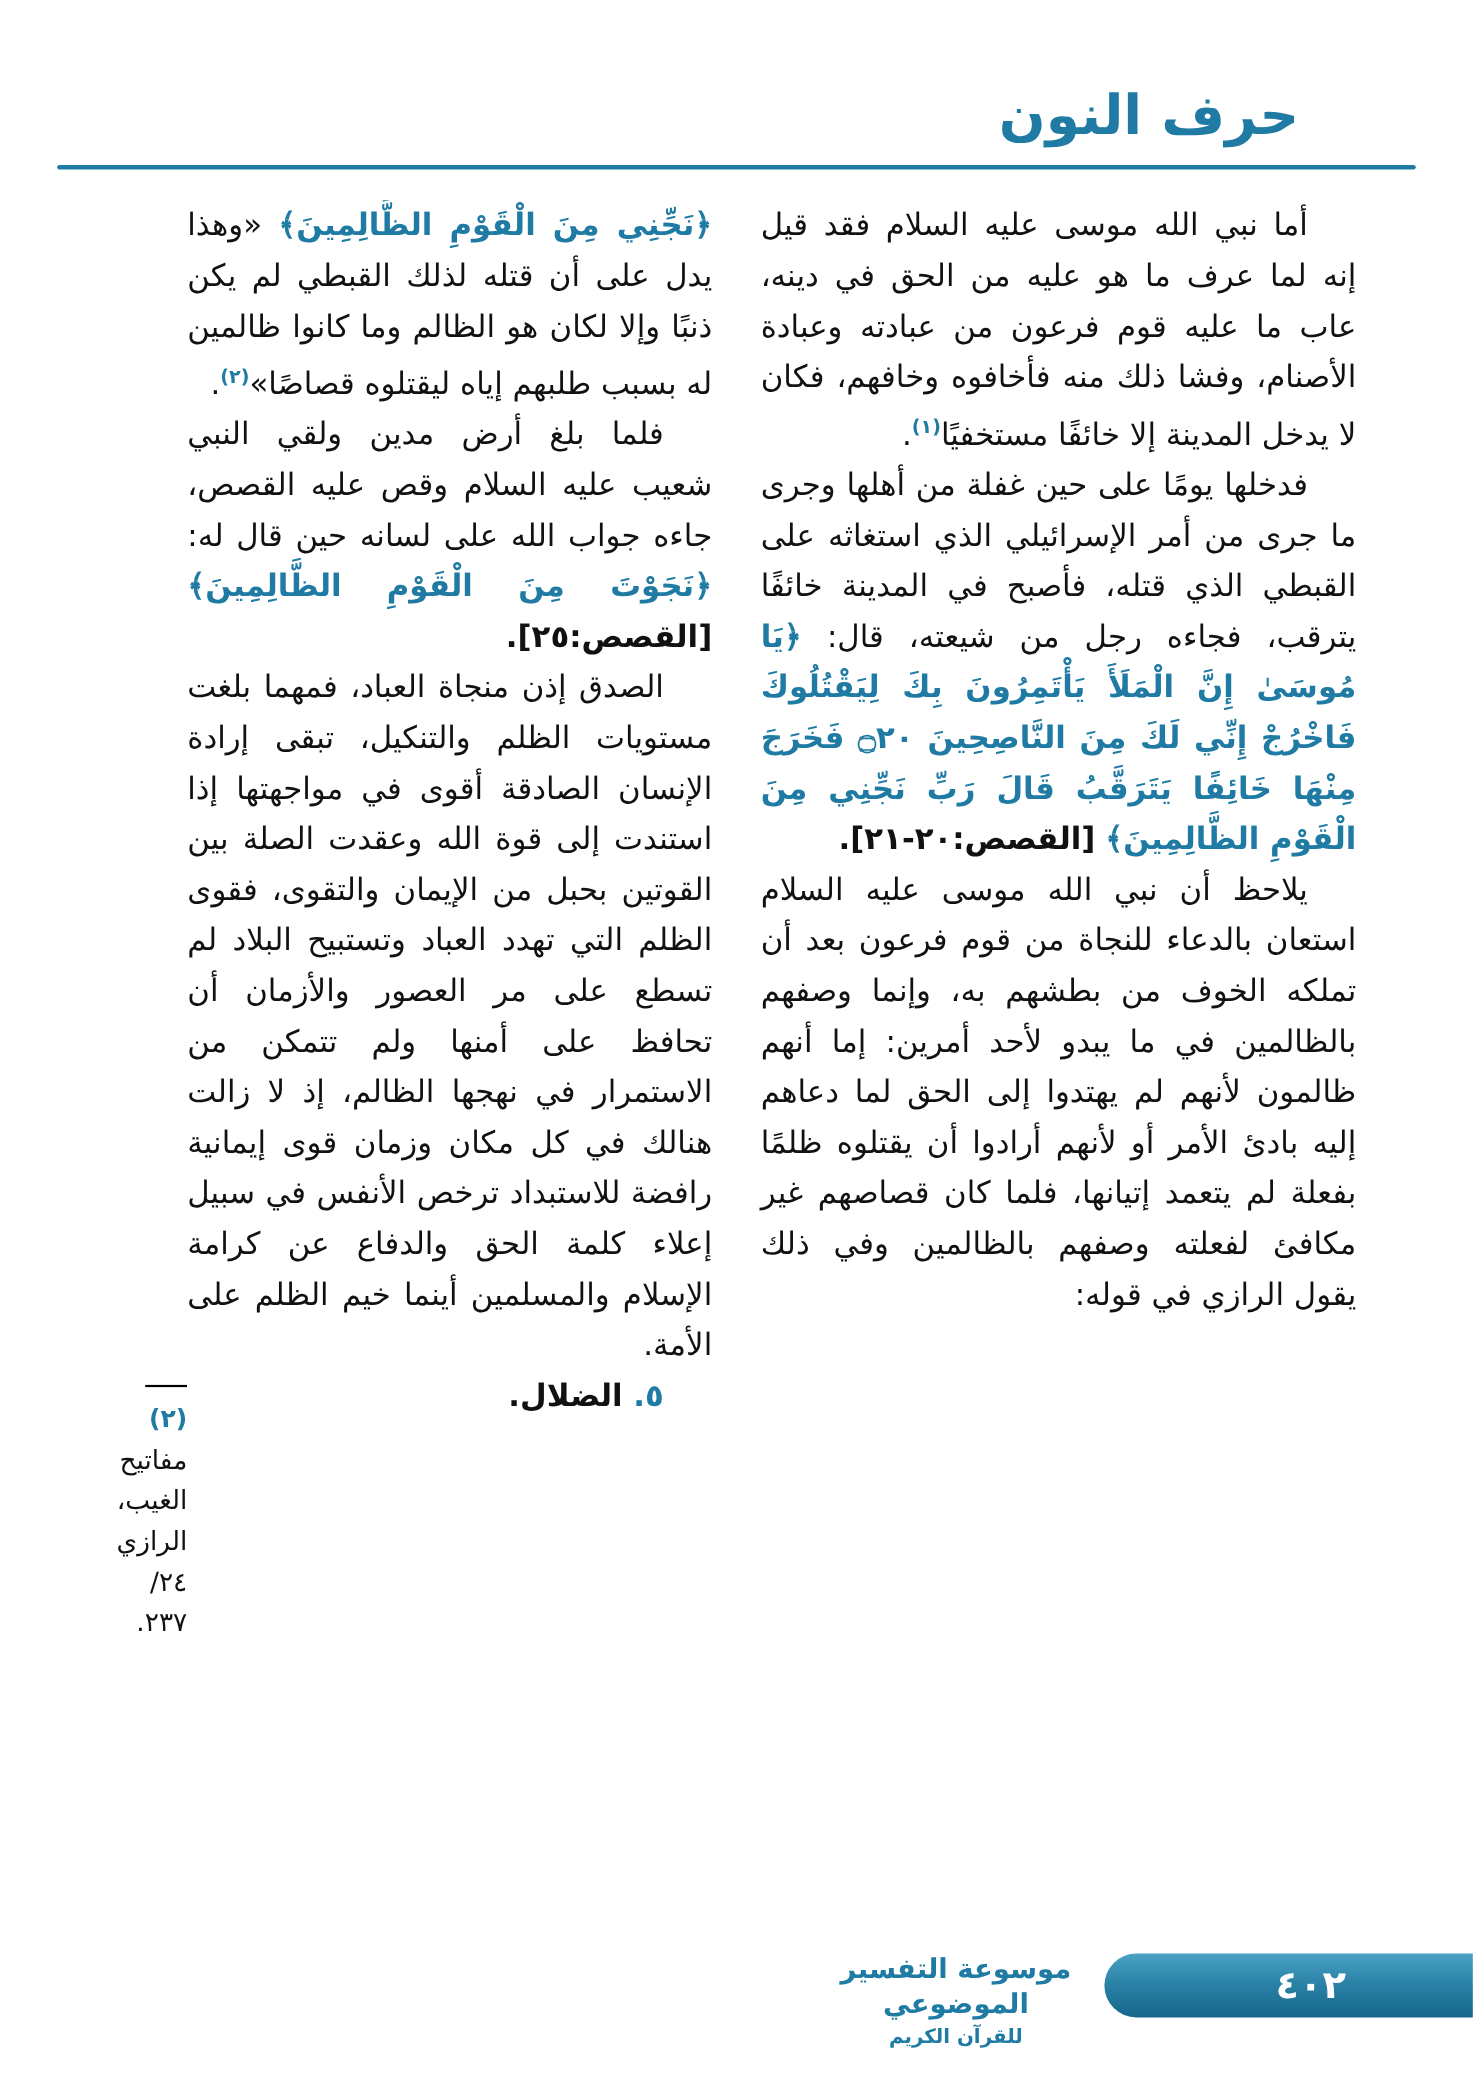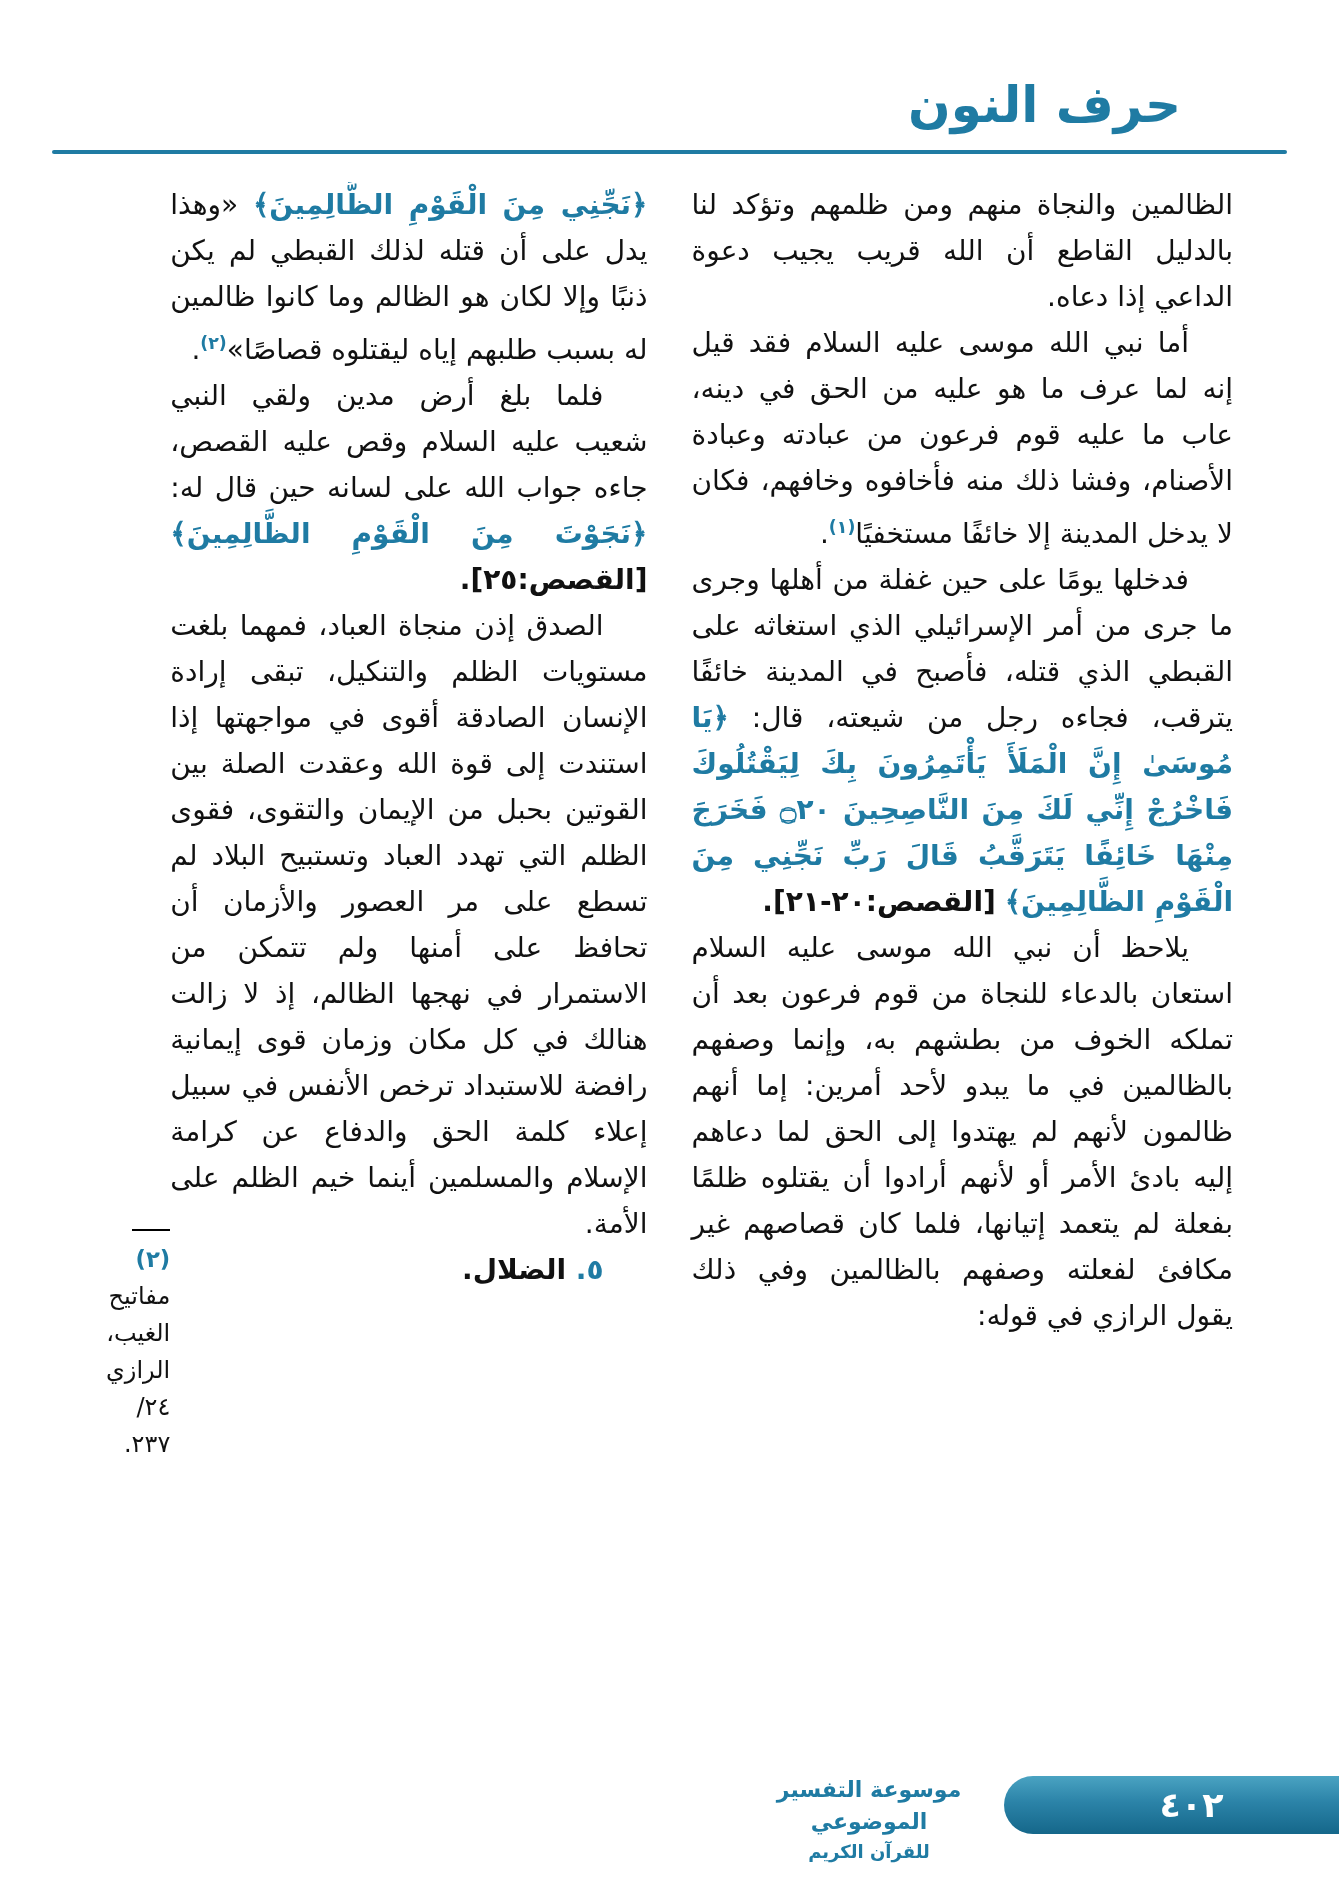--- a/index.html
+++ b/index.html
@@ -89,33 +89,33 @@
     font-size:0.95em;
     vertical-align:baseline;
   }
   .fn-rule{
     height:2px;
     background:#000;
     margin-bottom:10px;
   }
   .fn-right .fn-rule{width:89%;}
   .fn-left .fn-rule{width:60%;}
-  .fn-left{margin-bottom:55px;}
+  .fn-left{margin-bottom:24px;}
   .fn-text{text-align:right;}
   
   .publisher-logo{
     position:absolute;
     bottom:28px;
     right:345px;
     width:250px;
     text-align:center;
     color:var(--accent,#1f7ba3);
   }
   .logo-main{
-    font-size:22px;
+    font-size:25px;
     font-weight:bold;
     line-height:32px;
   }
   .logo-sub{
     font-size:18px;
     font-weight:bold;
     margin-top:3px;
   }
   .page-band{
     position:absolute;
@@ -142,21 +142,20 @@
 <div class="page">
 
   <div class="chapter-title">حرف النون</div>
 
   <div class="header-rule"></div>
 
   <div class="content">
 
     <div class="column">
       <div class="col-text">
-          <p class="para"><span class="seg-text">الظالمين والنجاة منهم ومن ظلمهم وتؤكد لنا بالدليل القاطع أن الله قريب يجيب دعوة الداعي إذا دعاه.</span></p>
           <p class="para indent"><span class="seg-text">أما نبي الله موسى عليه السلام فقد قيل إنه لما عرف ما هو عليه من الحق في دينه، عاب ما عليه قوم فرعون من عبادته وعبادة الأصنام، وفشا ذلك منه فأخافوه وخافهم، فكان لا يدخل المدينة إلا خائفًا مستخفيًا</span><span class="seg-note">(١)</span><span class="seg-text">.</span></p>
           <p class="para indent"><span class="seg-text">فدخلها يومًا على حين غفلة من أهلها وجرى ما جرى من أمر الإسرائيلي الذي استغاثه على القبطي الذي قتله، فأصبح في المدينة خائفًا يترقب، فجاءه رجل من شيعته، قال: </span><span class="seg-quran">﴿يَا مُوسَىٰ إِنَّ الْمَلَأَ يَأْتَمِرُونَ بِكَ لِيَقْتُلُوكَ فَاخْرُجْ إِنِّي لَكَ مِنَ النَّاصِحِينَ ۝٢٠ فَخَرَجَ مِنْهَا خَائِفًا يَتَرَقَّبُ قَالَ رَبِّ نَجِّنِي مِنَ الْقَوْمِ الظَّالِمِينَ﴾</span><span class="seg-text"> </span><span class="seg-ref">[القصص:٢٠-٢١].</span></p>
           <p class="para indent"><span class="seg-text">يلاحظ أن نبي الله موسى عليه السلام استعان بالدعاء للنجاة من قوم فرعون بعد أن تملكه الخوف من بطشهم به، وإنما وصفهم بالظالمين في ما يبدو لأحد أمرين: إما أنهم ظالمون لأنهم لم يهتدوا إلى الحق لما دعاهم إليه بادئ الأمر أو لأنهم أرادوا أن يقتلوه ظلمًا بفعلة لم يتعمد إتيانها، فلما كان قصاصهم غير مكافئ لفعلته وصفهم بالظالمين وفي ذلك يقول الرازي في قوله:</span></p>
         </div>
     </div>
 
     <div class="column">
       <div class="col-text">
           <p class="para"><span class="seg-quran">﴿نَجِّنِي مِنَ الْقَوْمِ الظَّالِمِينَ﴾</span><span class="seg-text"> «وهذا يدل على أن قتله لذلك القبطي لم يكن ذنبًا وإلا لكان هو الظالم وما كانوا ظالمين له بسبب طلبهم إياه ليقتلوه قصاصًا»</span><span class="seg-note">(٢)</span><span class="seg-text">.</span></p>
           <p class="para indent"><span class="seg-text">فلما بلغ أرض مدين ولقي النبي شعيب عليه السلام وقص عليه القصص، جاءه جواب الله على لسانه حين قال له: </span><span class="seg-quran">﴿نَجَوْتَ مِنَ الْقَوْمِ الظَّالِمِينَ﴾</span><span class="seg-text"> </span><span class="seg-ref">[القصص:٢٥].</span></p>

